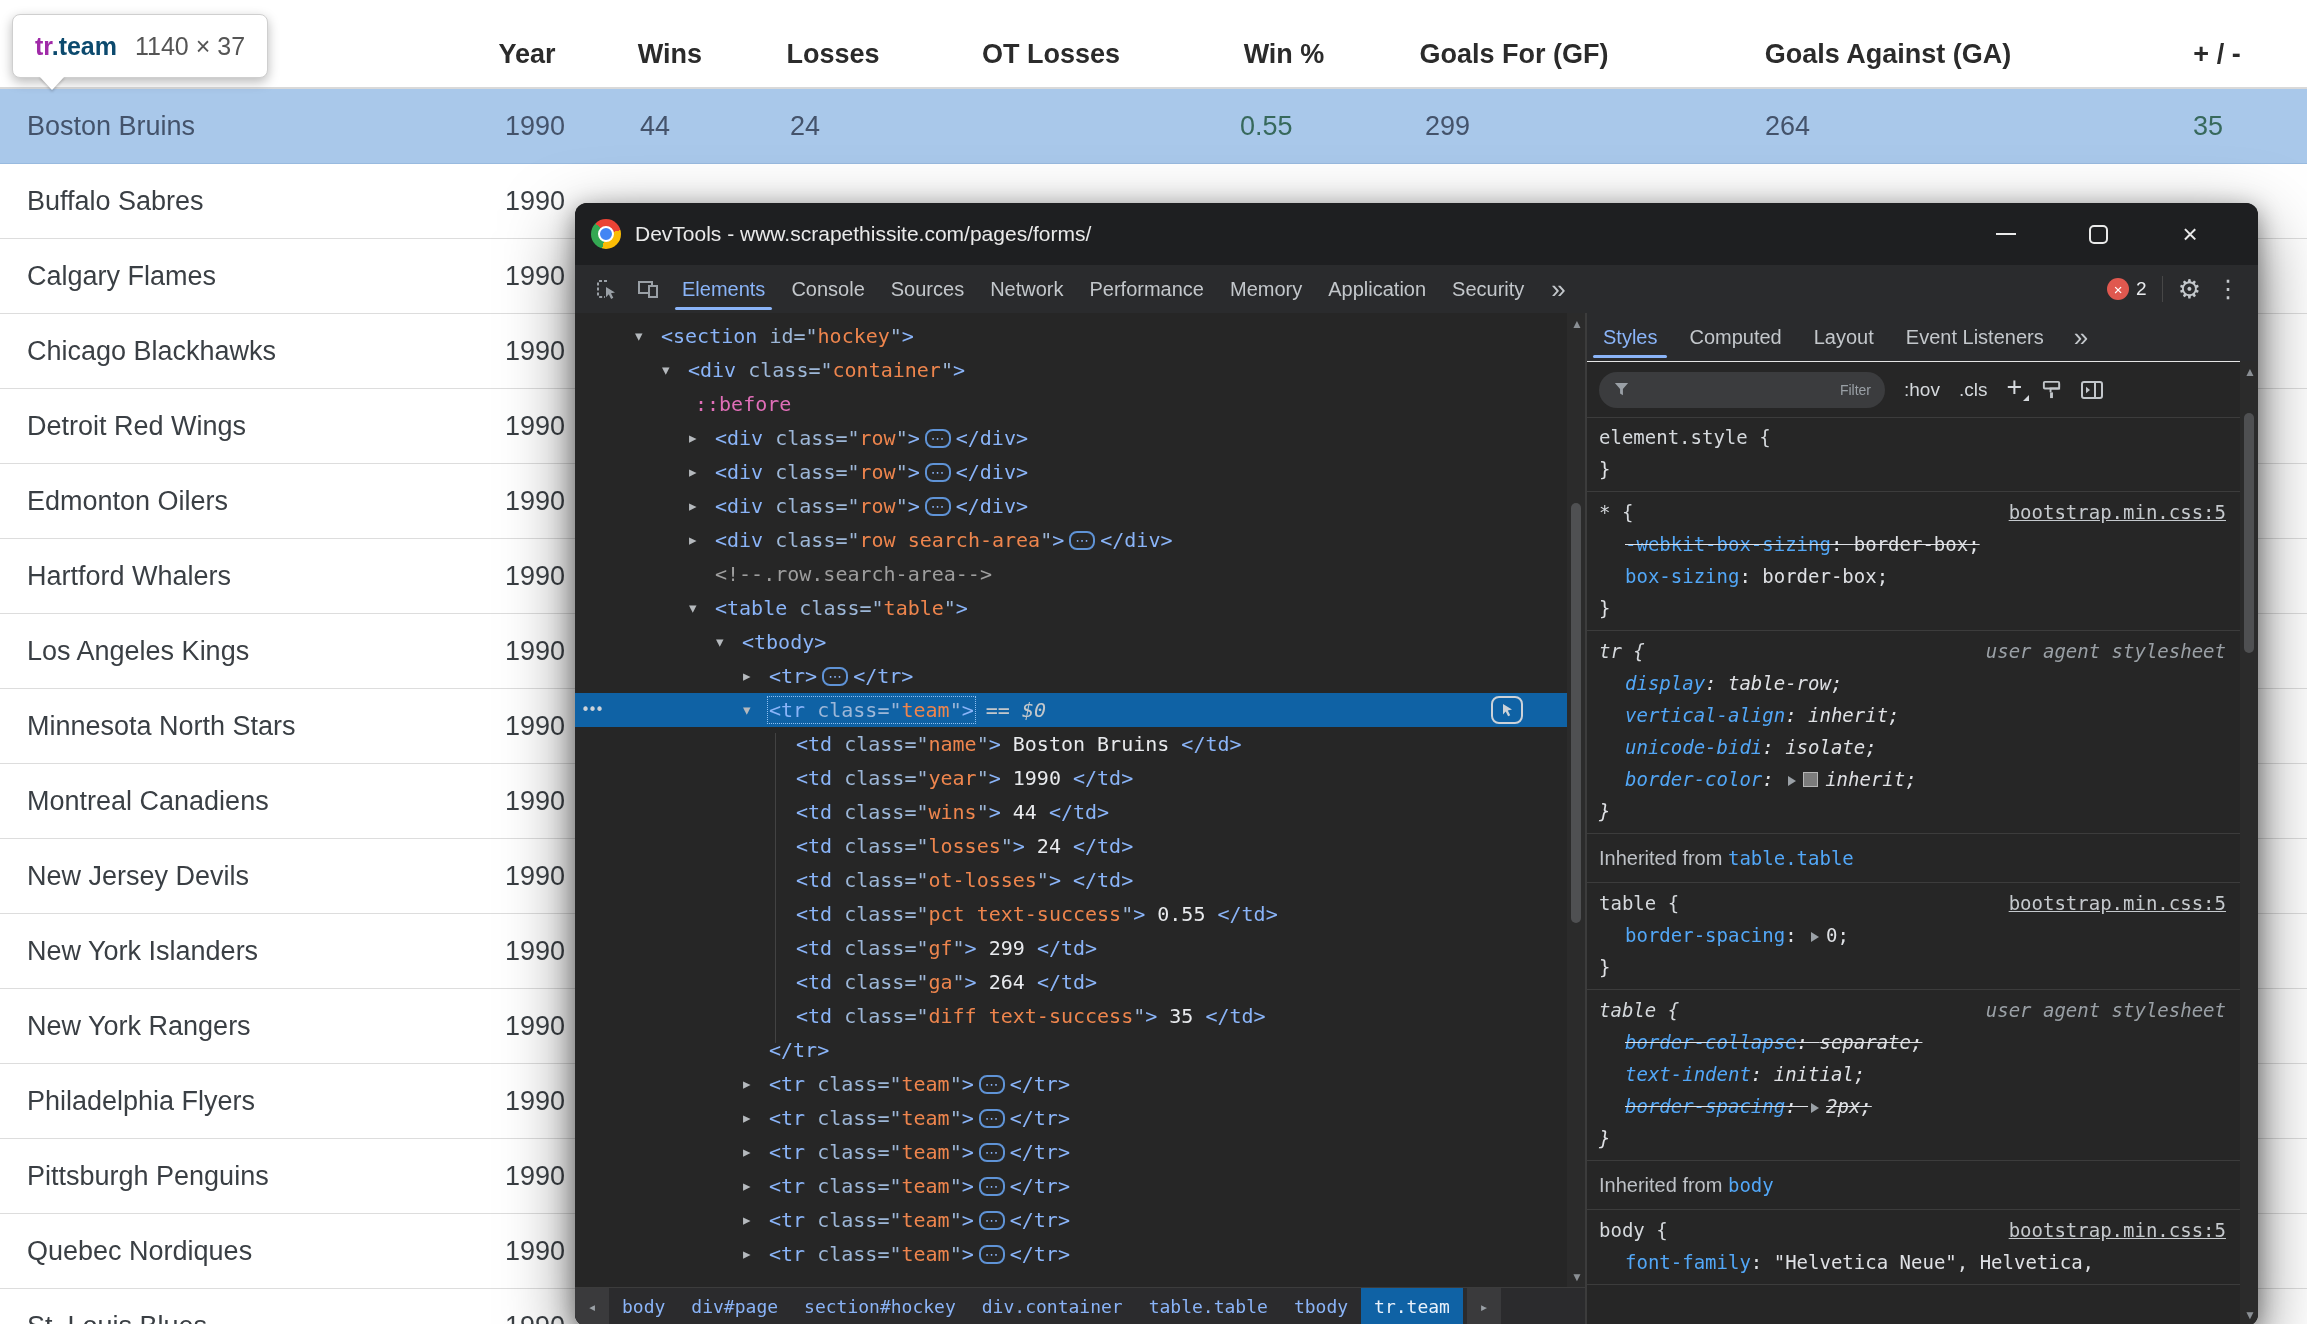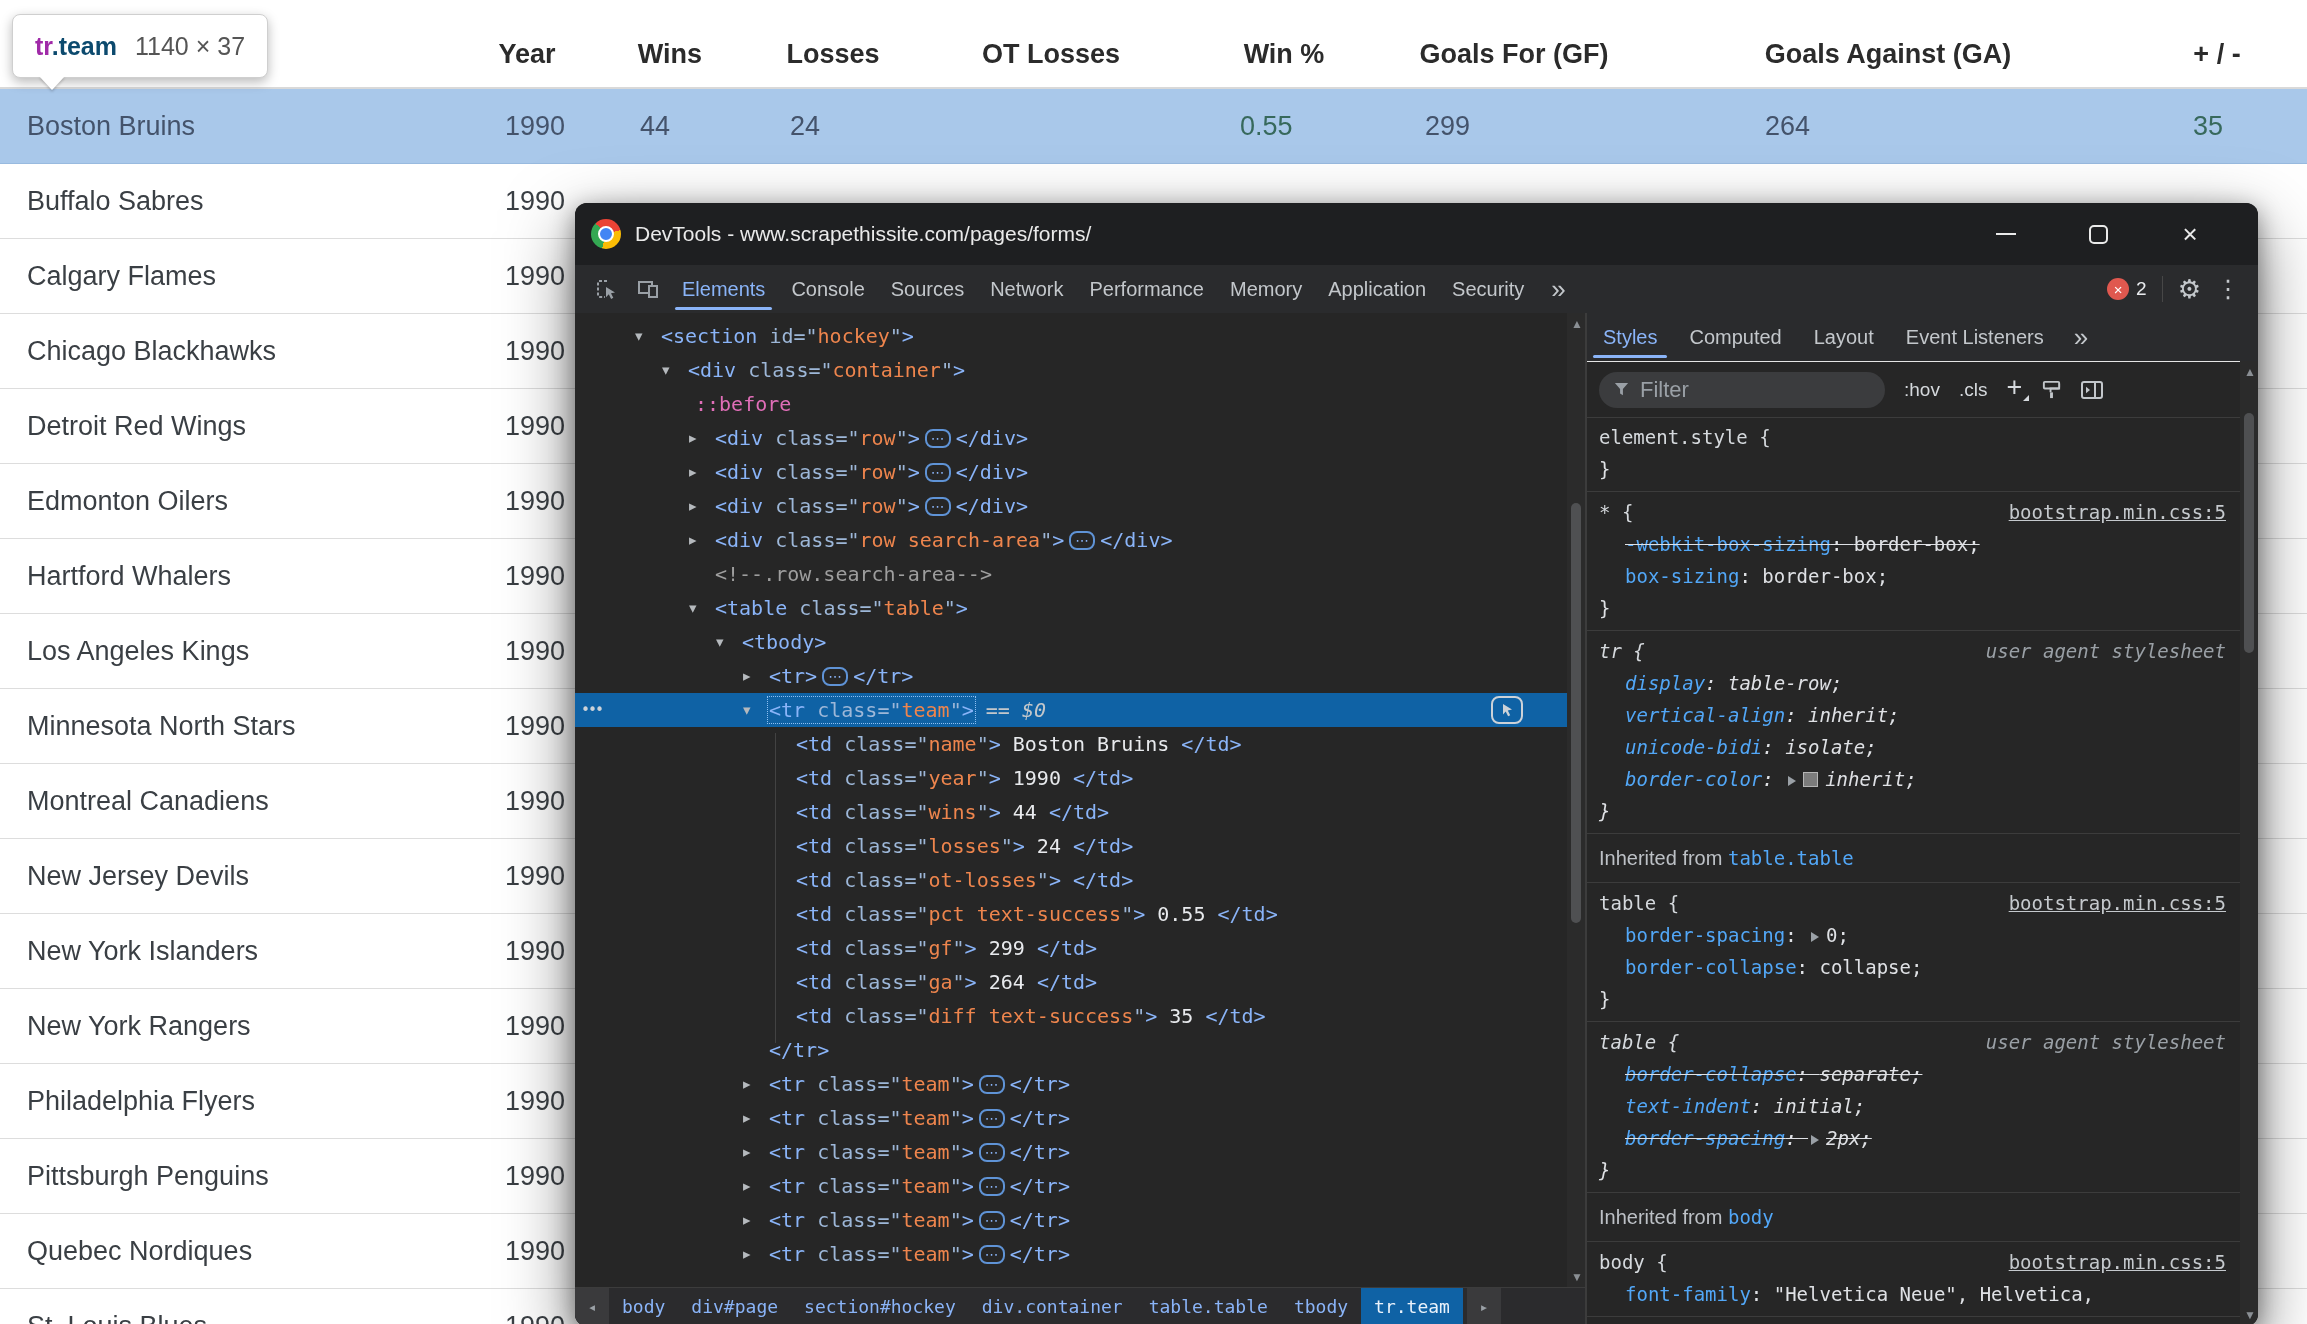--- a/index.html
+++ b/index.html
@@ -99,21 +99,21 @@
 
   
   .st-pane{flex:1;position:relative;background:#262626;overflow:hidden;}
   .st-tabs{height:48px;display:flex;align-items:center;background:#2a2b2d;border-bottom:1px solid #e5e5e5;}
   .stab{padding:0 16px;height:48px;line-height:48px;font-size:20px;color:#c3c7cb;position:relative;white-space:nowrap;}
   .stab.active{color:#8ab4f8;}
   .stab.active::after{content:"";position:absolute;left:6px;right:6px;bottom:3px;height:3px;border-radius:2px;background:#8ab4f8;}
   .st-toolbar{height:55px;display:flex;align-items:center;gap:19px;padding:0 12px;border-bottom:1px solid #3c3c3c;
               margin-right:18px;}
   .filter{width:258px;height:36px;border-radius:18px;background:#3b3c3e;display:flex;align-items:center;gap:10px;
-          padding:0 14px;color:#9aa0a6;font-size:22px;}
+          padding:0 14px;color:#9aa0a6;font-size:14px;justify-content:space-between;}
   .tgl{color:#d5d9dd;font-size:19px;}
   .plus{font-size:27px;color:#d5d9dd;position:relative;top:-2px;}
   .plus::after{content:"";position:absolute;right:-7px;bottom:2px;border-left:6px solid transparent;
                border-bottom:6px solid #d5d9dd;}
   .tool-ic{color:#c3c7cb;display:flex;align-items:center;}
   .st-scroll{position:absolute;left:0;top:104px;right:18px;bottom:0;overflow:hidden;
              font-family:"DejaVu Sans Mono",monospace;font-size:19px;line-height:32px;color:#dfe1e5;}
   .sec{border-bottom:1px solid #3c3c3c;padding:4px 0 6px 12px;position:relative;}
   .sec.ua{font-style:italic;}
   .rline{position:relative;}
@@ -404,21 +404,20 @@
               <div class="dl"><span class="prop">display</span><span class="pcolon">: </span><span class="vs">table-row;</span></div>
               <div class="dl"><span class="prop">vertical-align</span><span class="pcolon">: </span><span class="vs">inherit;</span></div>
               <div class="dl"><span class="prop">unicode-bidi</span><span class="pcolon">: </span><span class="vs">isolate;</span></div>
               <div class="dl"><span class="prop">border-color</span><span class="pcolon">: </span><span class="arrowr"></span><span class="swatch"></span><span class="vs">inherit;</span></div>
               <div class="rline">}</div>
             </div>
             <div class="inh"><span>Inherited from </span><span class="slink">table.table</span></div>
             <div class="sec">
               <div class="rline"><span class="selr">table {</span><span class="src link">bootstrap.min.css:5</span></div>
               <div class="dl"><span class="prop">border-spacing</span><span class="pcolon">: </span><span class="arrowr"></span><span class="vs">0;</span></div>
-              <div class="dl"><span class="prop">border-collapse</span><span class="pcolon">: </span><span class="vs">collapse;</span></div>
               <div class="rline">}</div>
             </div>
             <div class="sec ua">
               <div class="rline"><span class="selr">table {</span><span class="src ualab">user agent stylesheet</span></div>
               <div class="dl"><span class="struckall"><span class="prop">border-collapse</span><span class="pcolon">: </span><span class="vs">separate;</span></span></div>
               <div class="dl"><span class="prop">text-indent</span><span class="pcolon">: </span><span class="vs">initial;</span></div>
               <div class="dl"><span class="struckall"><span class="prop">border-spacing</span><span class="pcolon">: </span><span class="arrowr"></span><span class="vs">2px;</span></span></div>
               <div class="rline">}</div>
             </div>
             <div class="inh"><span>Inherited from </span><span class="slink">body</span></div>

